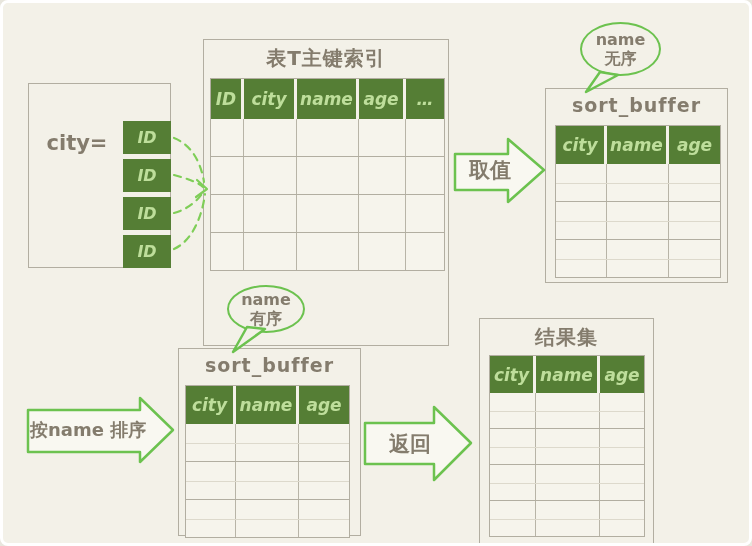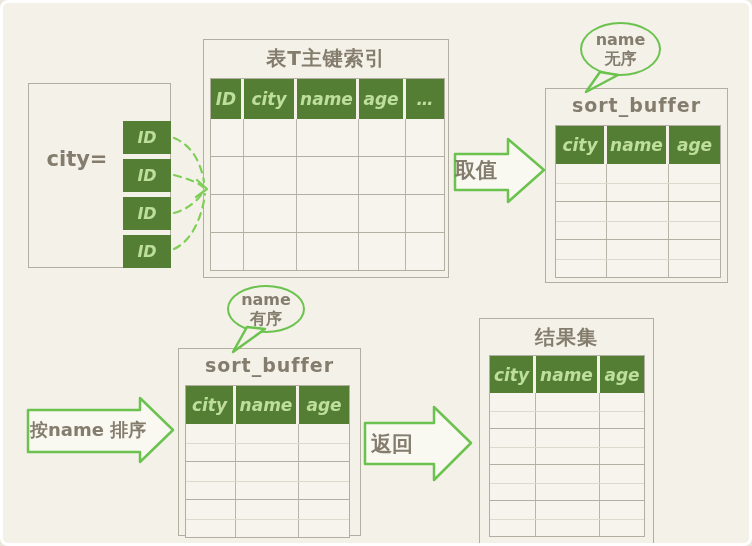--- a/index.html
+++ b/index.html
@@ -66,21 +66,21 @@
   .rs  .thead,.rs  .trow{grid-template-columns:46px 64px 1fr;}
   .rs  .thead{height:37px;} .rs  .trow{height:35px;}
   
   .city-title{
     position:absolute;left:0;right:0;top:0;height:34px;
     border-bottom:1.5px solid #b2aea1;
     display:flex;align-items:center;justify-content:center;
     font-size:20px;font-weight:600;letter-spacing:1px;
   }
   .city-filter{
-    position:absolute;left:6px;top:56px;width:84px;
+    position:absolute;left:6px;top:40px;width:84px;
     text-align:center;font-size:21px;font-weight:600;line-height:1.85;
   }
   .id-col{
     position:absolute;right:-1px;top:37px;width:48px;
     display:flex;flex-direction:column;gap:5px;
   }
   .id-cell{
     height:33px;background:#557e35;color:#bede9b;
     display:flex;align-items:center;justify-content:center;
     font-size:16px;font-weight:600;font-style:italic;
@@ -89,21 +89,21 @@
   .bubble{
     position:absolute;box-sizing:border-box;
     border:2.5px solid #6cc24f;border-radius:50%;
     background:#f3f1e8;
     display:flex;flex-direction:column;align-items:center;justify-content:center;
     font-size:16px;font-weight:600;line-height:1.2;color:#847c6d;
     z-index:2;
   }
   
   .arrow-label{
-    position:absolute;text-align:left;
+    position:absolute;text-align:right;
     font-weight:600;color:#847c6d;
     z-index:11;white-space:nowrap;
   }
   svg.overlay{
     position:absolute;left:0;top:0;width:752px;height:546px;
     z-index:10;pointer-events:none;
   }
 </style>
 </head>
 <body>
@@ -115,21 +115,21 @@
       <div>city=</div>
     </div>
     <div class="id-col">
         <div class="id-cell">ID</div>
         <div class="id-cell">ID</div>
         <div class="id-cell">ID</div>
         <div class="id-cell">ID</div>
       </div>
   </div>
 
-  <div class="obox" style="left:200px;top:36px;width:246px;height:239px;">
+  <div class="obox" style="left:200px;top:36px;width:246px;height:307px;">
     <div class="box-title">表T主键索引</div>
     <div class="grid pk" style="left:6px;top:38px;width:235px;">
       <div class="thead">
           <div class="hcell">ID</div>
           <div class="hcell">city</div>
           <div class="hcell">name</div>
           <div class="hcell">age</div>
           <div class="hcell">…</div>
         </div>
       <div class="tbody">

